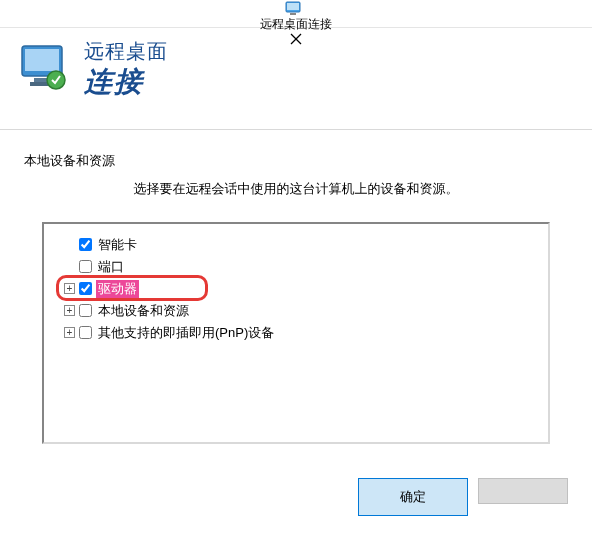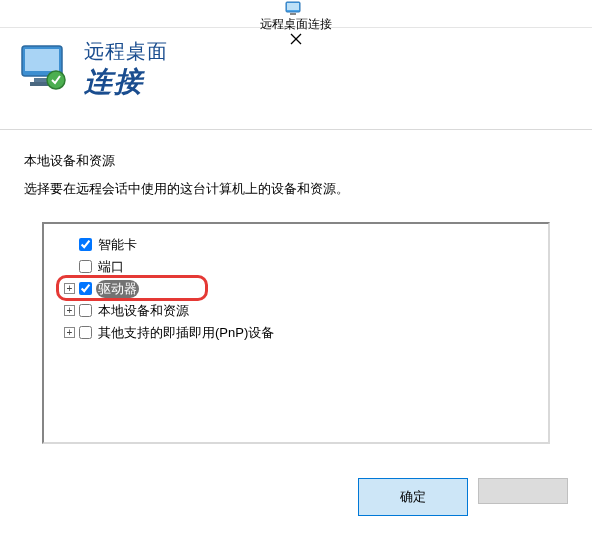--- a/index.html
+++ b/index.html
@@ -12,31 +12,31 @@
     .close-btn svg { width: 12px; height: 12px; }
 
     .header { display: flex; align-items: center; padding: 10px 18px 30px 18px; border-bottom: 1px solid #d9d9d9; }
     .header-icon { width: 52px; height: 52px; margin-right: 14px; }
     .header-titles { display: flex; flex-direction: column; }
     .header-line1 { font-size: 20px; color: #1a4d8f; letter-spacing: 1px; }
     .header-line2 { font-size: 28px; font-weight: bold; color: #1a4d8f; letter-spacing: 2px; line-height: 1.2; font-style: italic; }
 
     .content { padding: 22px 24px 16px 24px; }
     .section-title { font-size: 13px; margin-bottom: 10px; }
-    .section-desc { font-size: 13px; margin-bottom: 24px; }
+    .section-desc { font-size: 13px; margin-bottom: 24px; text-align: center; }
 
     .tree-box { border: 2px inset #d9d9d9; background: #fff; height: 222px; margin: 0 18px; padding: 10px 20px; overflow: auto; }
     .tree-item { display: flex; align-items: center; height: 22px; font-size: 13px; }
     .expander { width: 11px; height: 11px; border: 1px solid #888; display: flex; align-items: center; justify-content: center; margin-right: 4px; font-size: 10px; line-height: 1; color: #444; cursor: pointer; user-select: none; }
     .expander-spacer { width: 15px; }
     .chk { width: 13px; height: 13px; margin-right: 4px; cursor: pointer; }
     .tree-label { padding: 0 2px; }
     .highlighted-row { position: relative; }
     .highlight-box { position: absolute; left: -8px; top: -3px; width: 152px; height: 26px; border: 3px solid #e53935; border-radius: 10px; pointer-events: none; }
-    .sel-text { background: #737373; color: #fff; padding: 0 2px; border-radius: 9px; }
+    .sel-text { background: #ec4899; color: #fff; padding: 0 2px; }
 
     .footer { display: flex; justify-content: flex-end; padding: 18px 24px 0 24px; gap: 10px; }
     .btn { min-width: 90px; height: 38px; border: 1px solid #adadad; background: #e1e1e1; font-size: 13px; cursor: pointer; }
     .btn.ok { border: 1px solid #0078d7; background: #cde6f7; min-width: 110px; }
     .btn-blur { min-width: 90px; height: 26px; background: #dcdcdc; border: 1px solid #c0c0c0; filter: blur(0.5px); }
   </style>
 </head>
 <body>
 
 <div class="titlebar">

